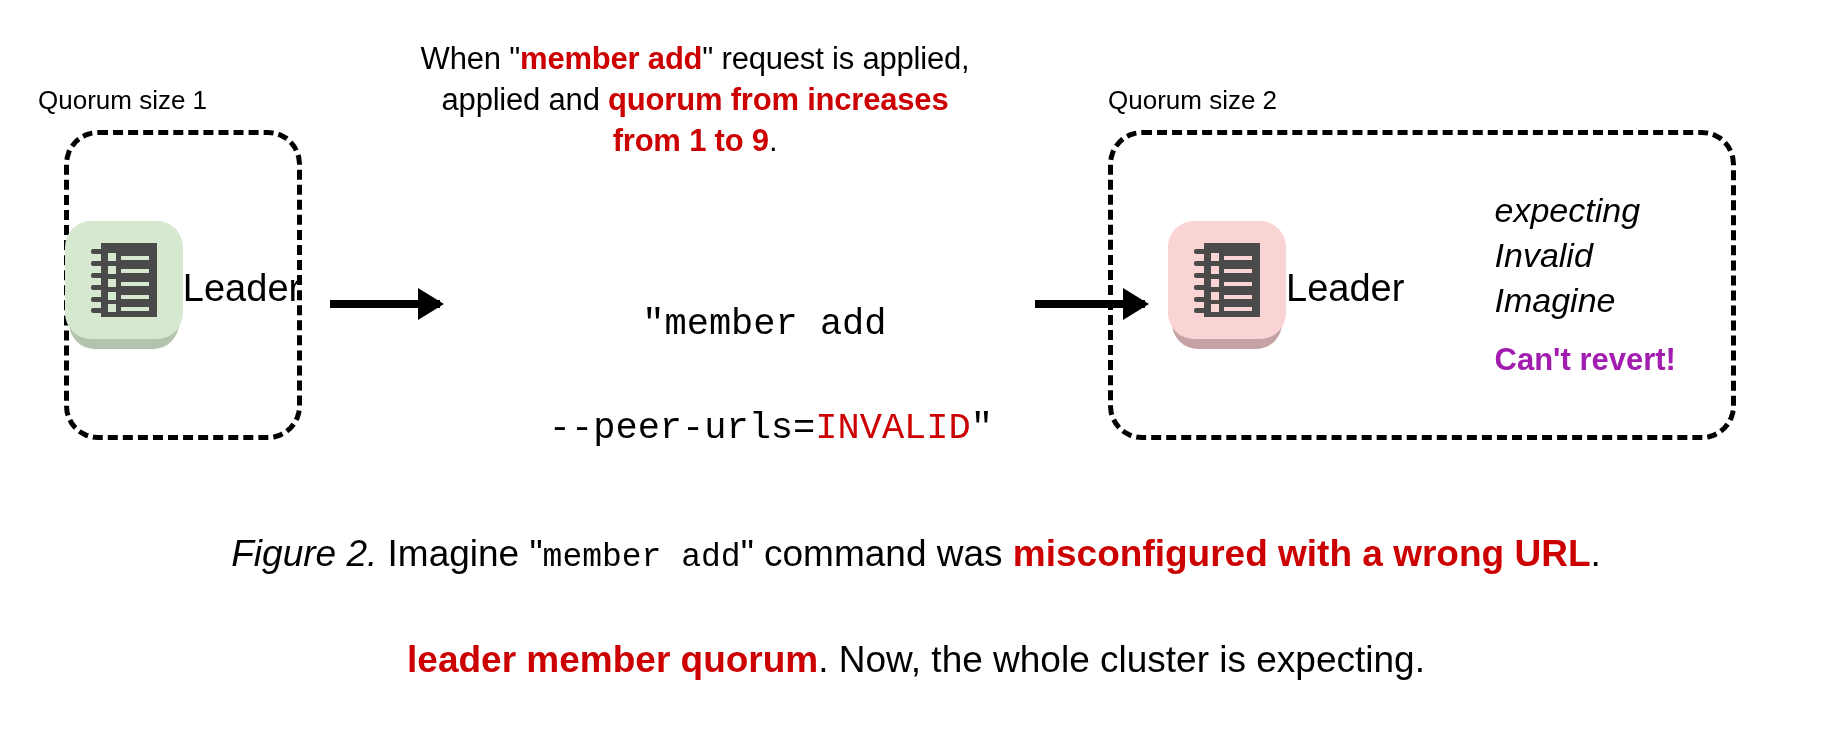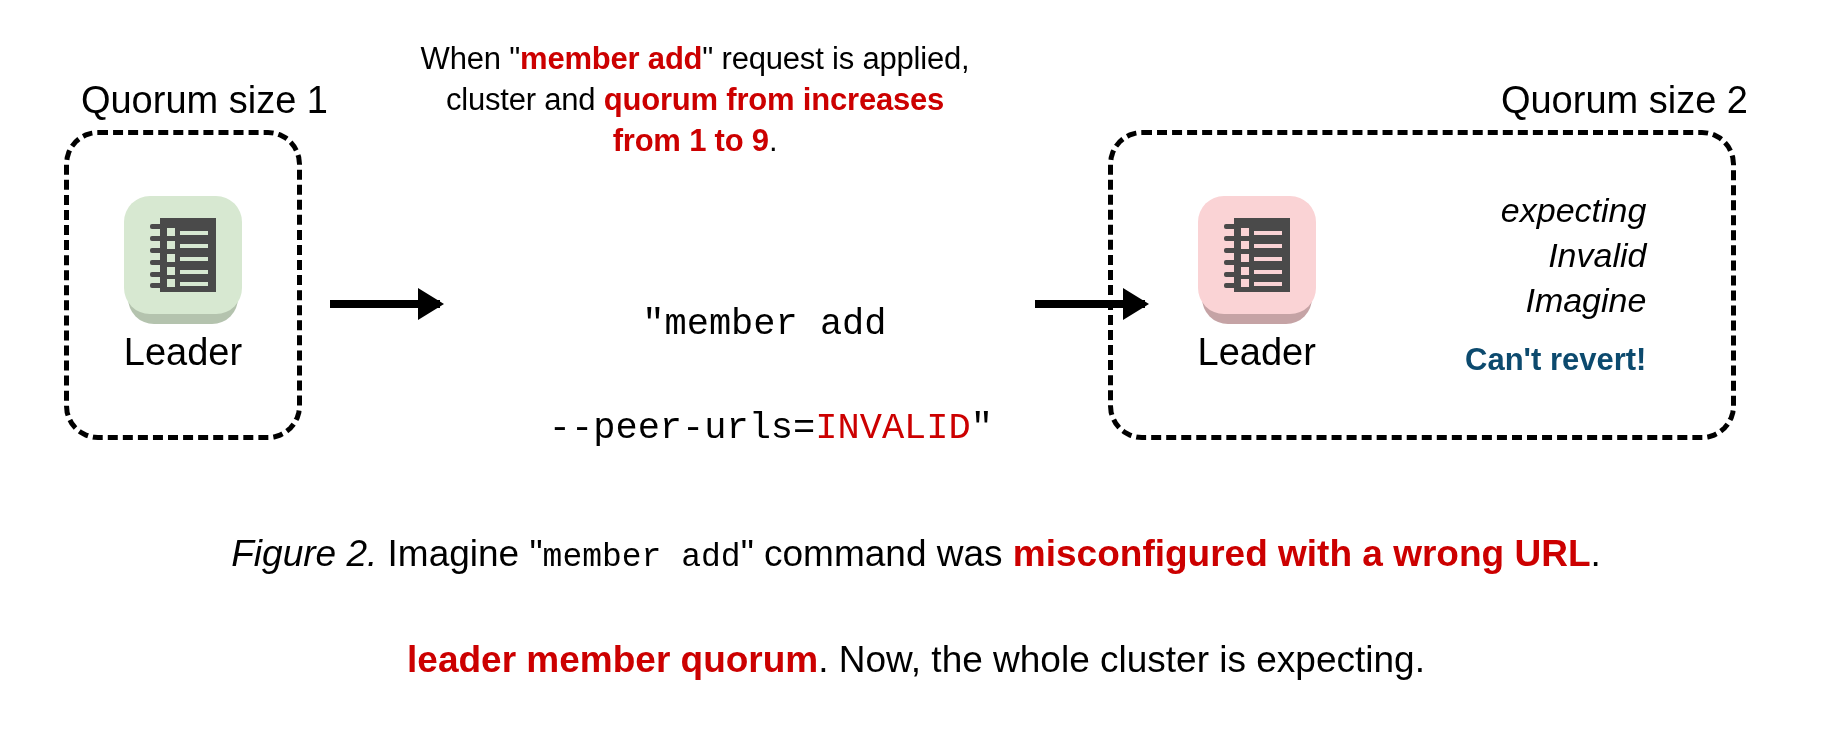--- a/index.html
+++ b/index.html
@@ -37,38 +37,38 @@
     font-size: 31px;
     line-height: 41px;
     letter-spacing: -0.2px;
   }
 
   
   .cluster {
     position: absolute;
   }
   .cluster-title {
-    text-align: right;
-    font-size: 38px;
+    text-align: left;
+    font-size: 26px;
     line-height: 44px;
     white-space: nowrap;
   }
   .cluster-box {
     border: 5px dashed #000000;
     border-radius: 34px;
     box-sizing: border-box;
     display: flex;
     flex-direction: row;
     align-items: center;
     justify-content: center;
   }
 
   .node {
     display: flex;
-    flex-direction: column;
+    flex-direction: row;
     align-items: center;
   }
 
   
   .node-icon {
     position: relative;
     width: 118px;
     height: 128px;
   }
   .node-icon .tile {
@@ -96,31 +96,31 @@
     left: 18px;
     top: 18px;
   }
   .node-label {
     margin-top: 6px;
     font-size: 38px;
     line-height: 44px;
   }
 
   .side-note {
-    text-align: right;
+    text-align: left;
     font-size: 34px;
     line-height: 45px;
   }
   .side-note .warn {
     display: block;
     margin-top: 14px;
     font-size: 31px;
     font-weight: bold;
     font-style: normal;
-    color: #0c4a6e;
+    color: #a21caf;
   }
 
   
   .command {
     position: absolute;
     left: 460px;
     top: 246px;
     width: 520px;
     text-align: center;
     font-size: 37px;
@@ -159,21 +159,21 @@
   }
   .caption .mono { font-size: 33px; }
 </style>
 </head>
 <body>
 
 <div class="figure">
 
   <div class="top-note">
     <span>When "</span><span class="red bold">member add</span><span>" request is applied,</span><br>
-    <span>cluster and </span><span class="red bold">quorum from increases</span><br>
+    <span>applied and </span><span class="red bold">quorum from increases</span><br>
     <span class="red bold">from 1 to 9</span><span>.</span>
   </div>
 
   <div class="cluster" style="left:38px; top:78px; width:290px;">
     <div class="cluster-title">Quorum size 1</div>
     <div class="cluster-box" style="width:238px; height:310px; margin-left:26px; margin-top:8px;">
       <div class="node">
         <div class="node-icon green">
           <div class="tile-shadow"></div>
           <div class="tile"></div>

